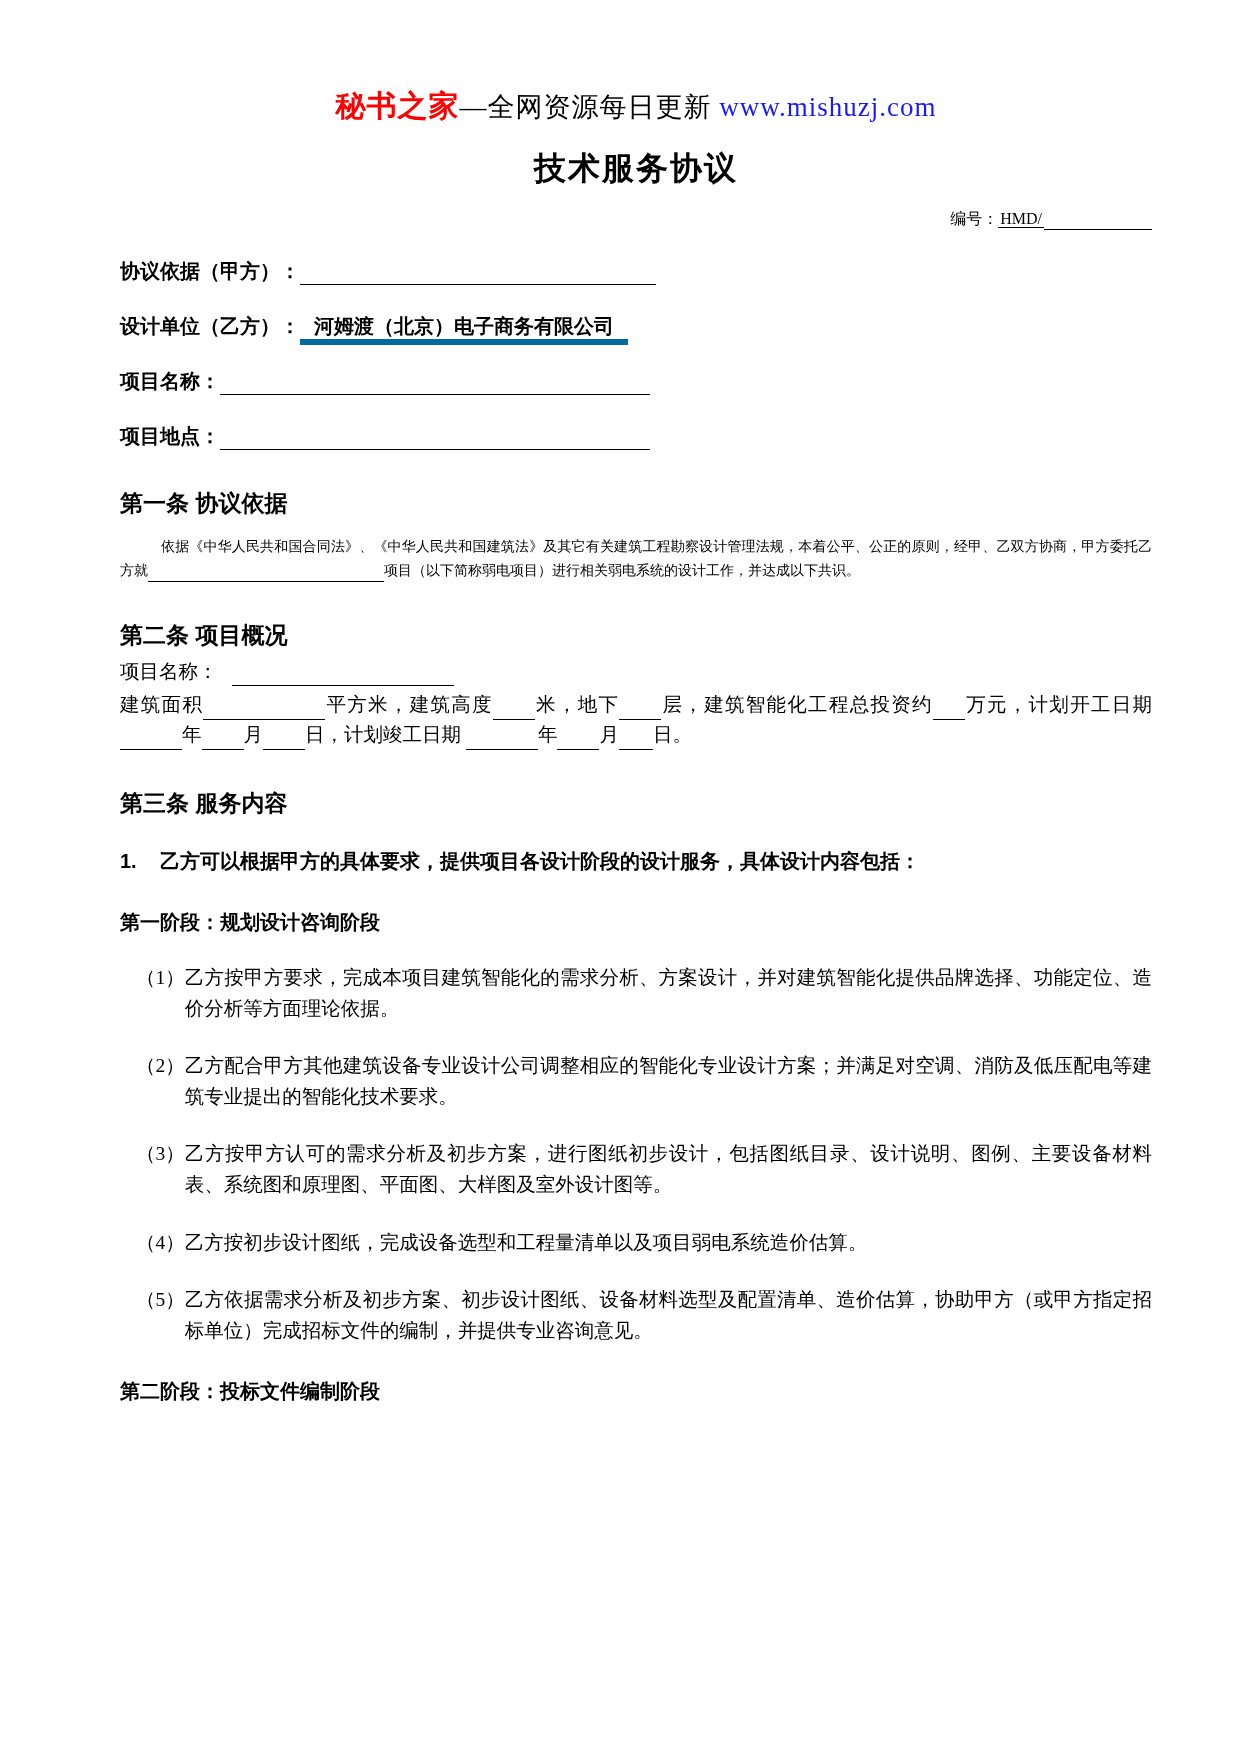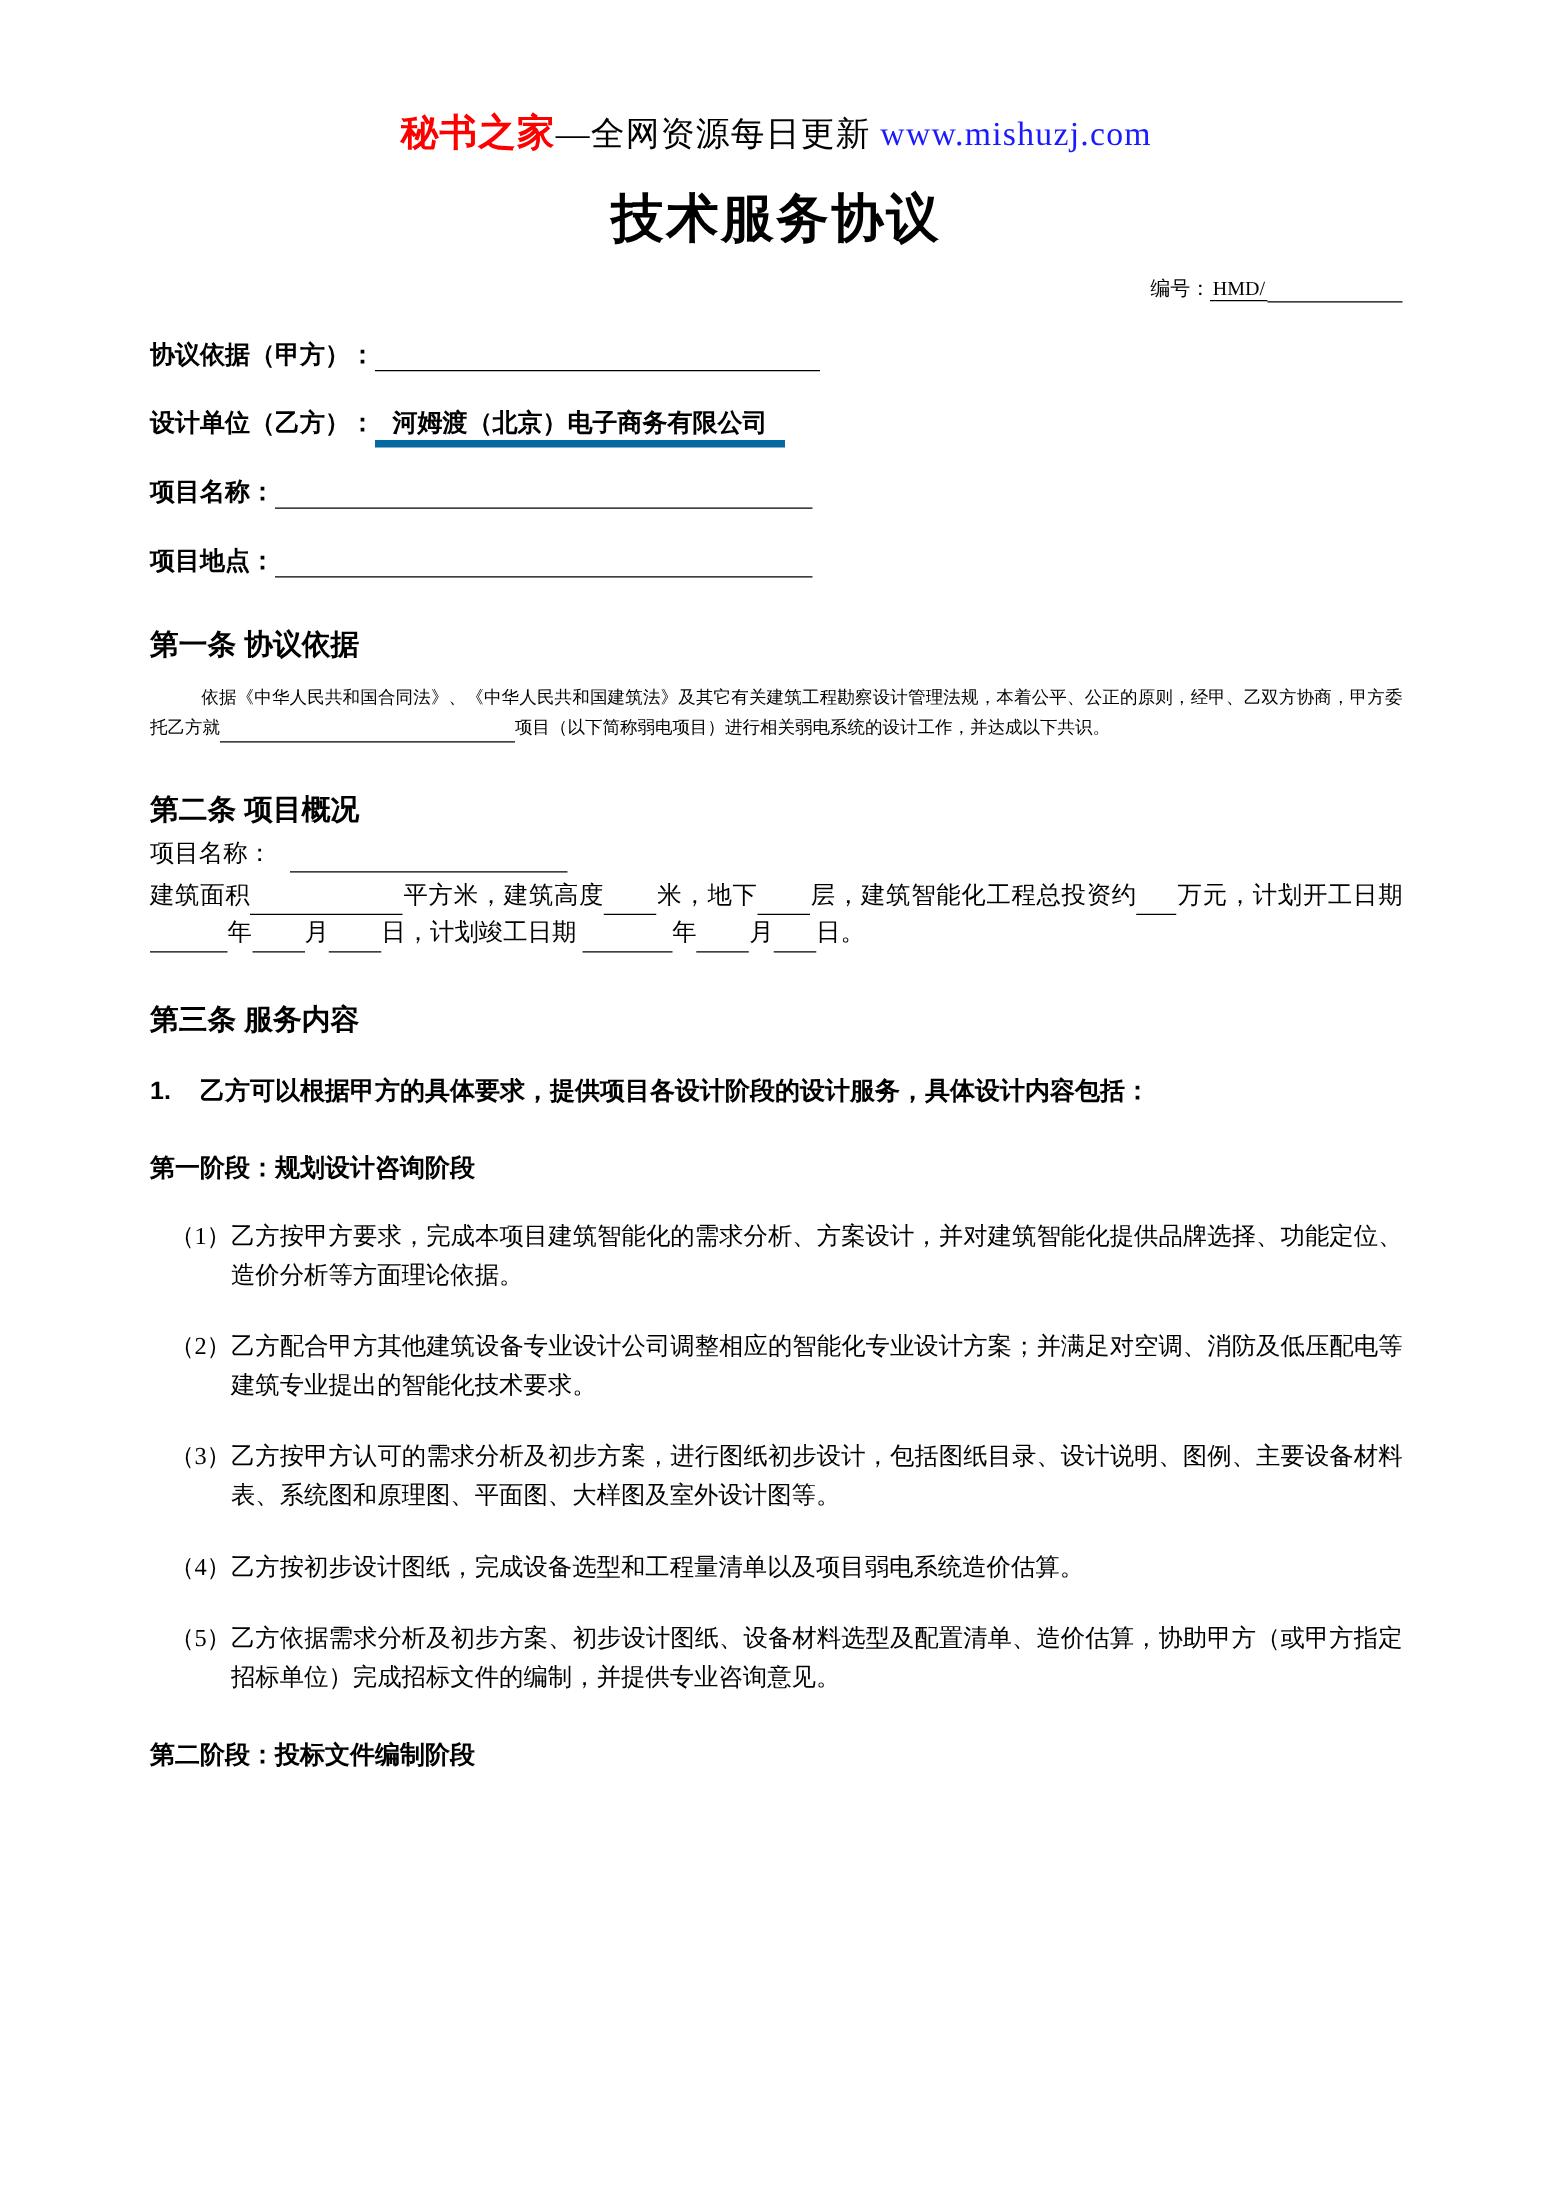--- a/index.html
+++ b/index.html
@@ -6,21 +6,21 @@
     margin: 0;
     padding: 0;
     background: #ffffff;
   }
   .page {
     width: 1240px;
     height: 1754px;
     margin: 0 auto;
     background: #ffffff;
     box-sizing: border-box;
-    padding: 86px 118px 40px 120px;
+    padding: 86px 88px 40px 120px;
     font-family: "Liberation Serif", "DejaVu Serif", serif;
     color: #000;
     overflow: hidden;
   }
   
   .site-header {
     text-align: center;
     font-size: 27px;
     letter-spacing: 1px;
     white-space: nowrap;
@@ -29,21 +29,21 @@
     color: #ff0000;
     font-weight: bold;
     font-size: 30px;
     font-family: "Liberation Sans", "DejaVu Sans", sans-serif;
   }
   .site-tagline { color: #000; }
   .site-url { color: #1a1aff; text-decoration: none; }
   
   .doc-title {
     text-align: center;
-    font-size: 42px;
+    font-size: 32px;
     font-weight: bold;
     font-family: "Liberation Sans", "DejaVu Sans", sans-serif;
     margin: 20px 0 0 0;
     letter-spacing: 2px;
   }
   .doc-number {
     text-align: right;
     font-size: 16px;
     margin-top: 18px;
   }

